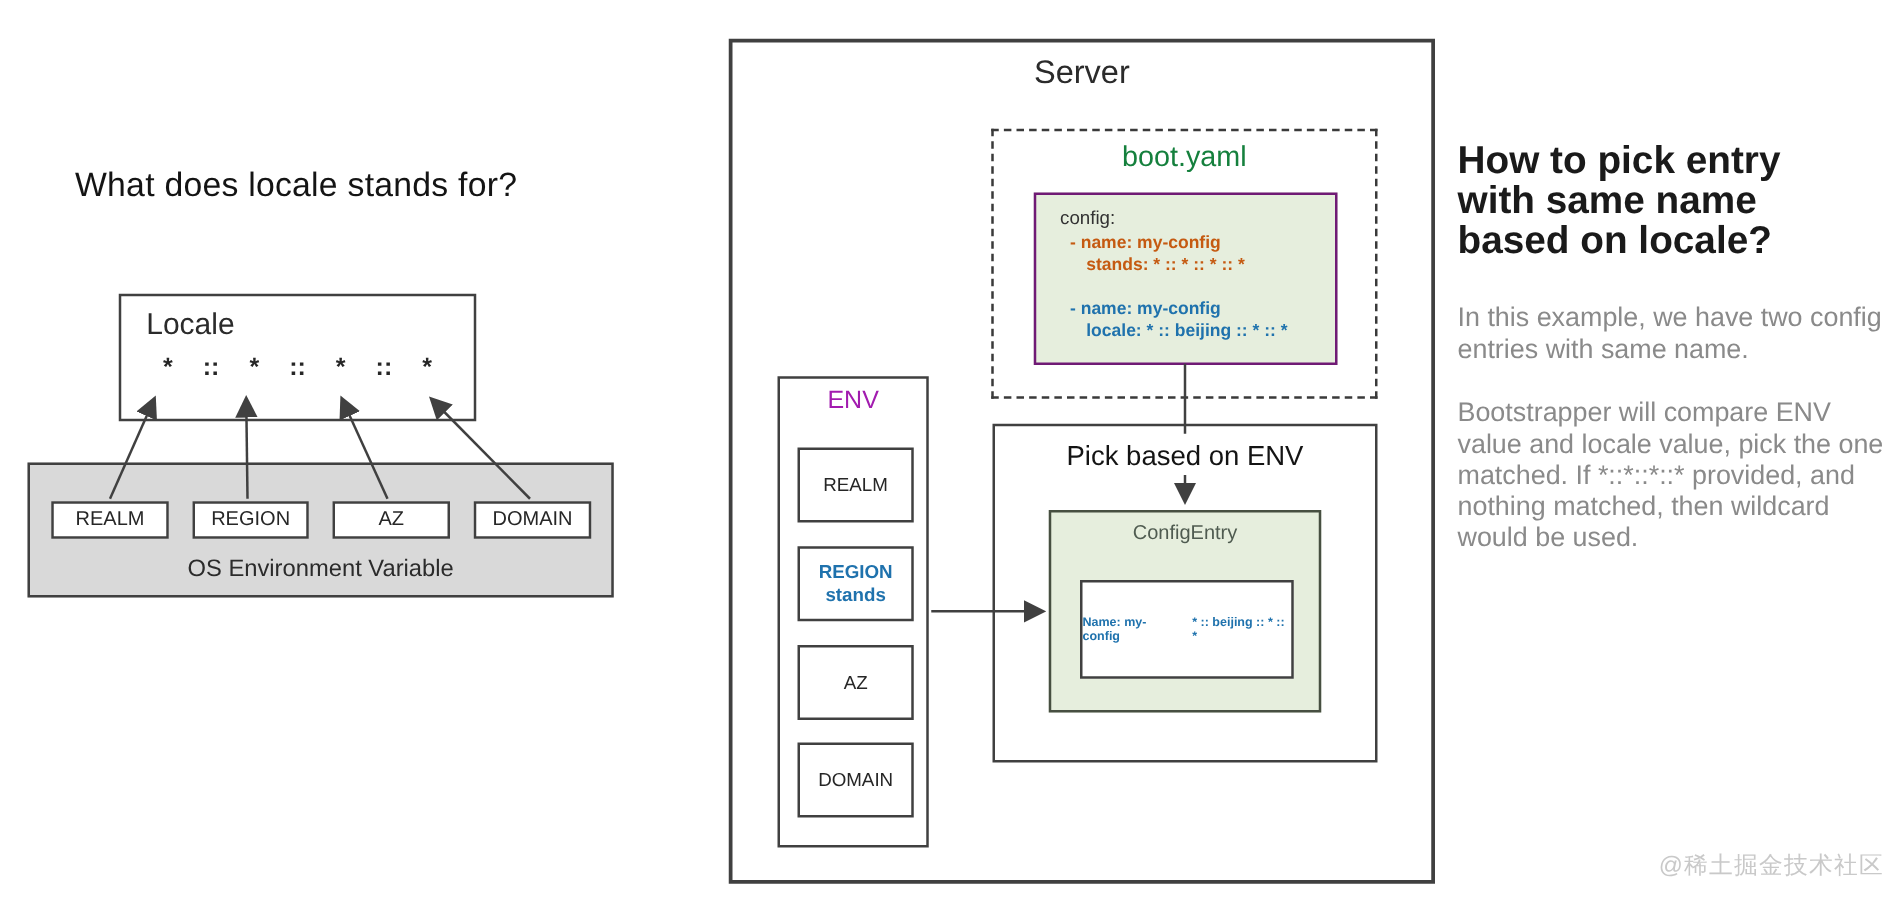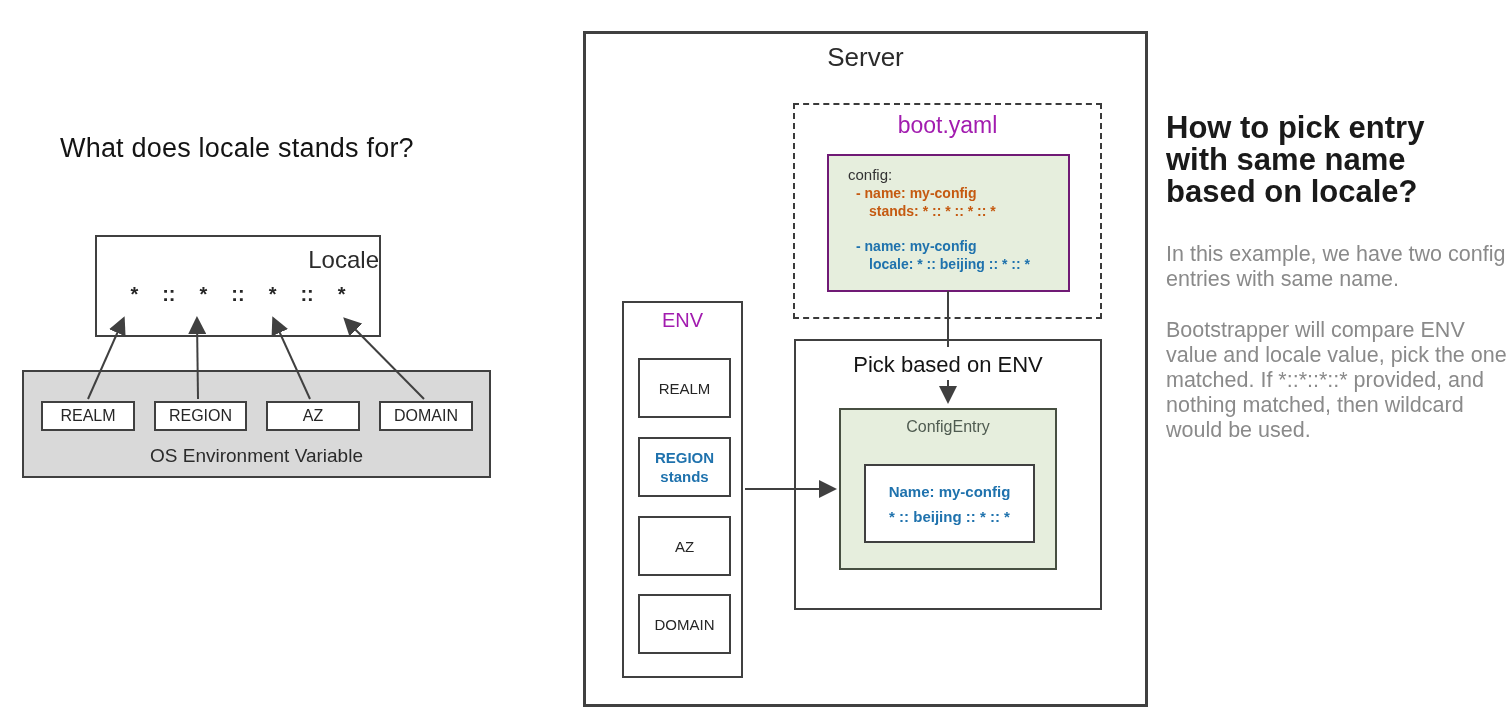--- a/index.html
+++ b/index.html
@@ -17,22 +17,22 @@
   .left-title {
     position: absolute; left: 60px; top: 133px;
     font-size: 27px; font-weight: 400; color: #141414;
     letter-spacing: 0.2px;
   }
   .locale-box {
     position: absolute; left: 95px; top: 235px; width: 286px; height: 102px;
     border: 2px solid var(--c-line); background: #ffffff;
   }
   .locale-title {
-    margin-top: 9px; text-align: right;
-    font-size: 24px; color: #2b2b2b;
+    margin-top: 9px; text-align: left;
+    font-size: 24px; color: #2b2b2b; padding-left: 20px;
   }
   .locale-pattern {
     margin-top: 9px; display: flex; justify-content: center; gap: 24px;
     font-size: 20px; font-weight: 600; color: #262626;
   }
   .os-env-box {
     position: absolute; left: 22px; top: 370px; width: 469px; height: 108px;
     background: var(--c-gray); border: 2px solid var(--c-line);
   }
   .os-env-item {
@@ -56,21 +56,21 @@
     border: 3px solid var(--c-line); background: #ffffff;
   }
   .server-title {
     margin-top: 8px; text-align: center;
     font-size: 26px; color: #2b2b2b;
   }
   .bootyaml-box {
     position: absolute; left: 793px; top: 103px; width: 309px; height: 216px;
     border: 2px dashed #3a3a3a; background: #ffffff;
   }
-  .by-title { margin-top: 7px; text-align: center; font-size: 23px; color: #a21caf; }
+  .by-title { margin-top: 7px; text-align: center; font-size: 23px; color: #15803d; }
   .yaml-box {
     position: absolute; left: 32px; top: 49px; width: 243px; height: 138px;
     background: var(--c-green); border: 2px solid #701a75;
     padding: 10px 0 12px 19px; font-size: 14px; line-height: 18px;
   }
   .yline { white-space: pre; }
   .yline.dark   { color: #333333; font-size: 15px; }
   .yline.orange { color: var(--c-orange); font-weight: 700; }
   .yline.blue   { color: var(--c-blue);   font-weight: 700; }
   .yline.ind1 { padding-left: 8px; }
@@ -101,22 +101,22 @@
   .pick-title { margin-top: 11px; text-align: center; font-size: 22px; color: #141414; }
 
   .configentry-box {
     position: absolute; left: 839px; top: 408px; width: 218px; height: 162px;
     background: var(--c-green); border: 2px solid #474f41;
   }
   .ce-title { margin-top: 8px; text-align: center; font-size: 16px; color: #4f5b50; }
   .ce-inner {
     position: absolute; left: 23px; top: 54px; width: 171px; height: 79px;
     background: #ffffff; border: 2px solid var(--c-line);
-    display: flex; flex-direction: column; align-items: center; justify-content: center;
-    gap: 8px; color: var(--c-blue); font-weight: 700; font-size: 15px;
+    display: flex; flex-direction: row; align-items: center; justify-content: center;
+    gap: 8px; color: var(--c-blue); font-weight: 700; font-size: 10px;
   }
 
   
   .right-title {
     position: absolute; left: 1166px; top: 112px; width: 308px;
     font-size: 31px; line-height: 32px; font-weight: 600; color: #1a1a1a;
   }
   .right-para {
     position: absolute; left: 1166px; width: 344px;
     font-size: 21.5px; line-height: 25px; color: var(--c-muted);
@@ -208,20 +208,21 @@
     <div class="ce-inner">
       <span>Name: my-config</span>
       <span>* :: beijing :: * :: *</span>
     </div>
   </div>
 
   <div class="right-title">How to pick entry with same name based on locale?</div>
   <p class="right-para p1">In this example, we have two config entries with same name.</p>
   <p class="right-para p2">Bootstrapper will compare ENV value and locale value, pick the one matched. If *::*::*::* provided, and nothing matched, then wildcard would be used.</p>
 
+  <div class="watermark">@稀土掘金技术社区</div>
 
   <svg class="connectors" viewBox="0 0 1512 721">
     <defs>
       <marker id="ah" markerWidth="9" markerHeight="9" refX="7" refY="4.5" orient="auto">
         <path d="M0,0 L9,4.5 L0,9 z" fill="#404040"></path>
       </marker>
     </defs>
     <line x1="88" y1="399" x2="123" y2="320" marker-end="url(#ah)"></line>
     <line x1="198" y1="399" x2="197" y2="320" marker-end="url(#ah)"></line>
     <line x1="310" y1="399" x2="274" y2="320" marker-end="url(#ah)"></line>

